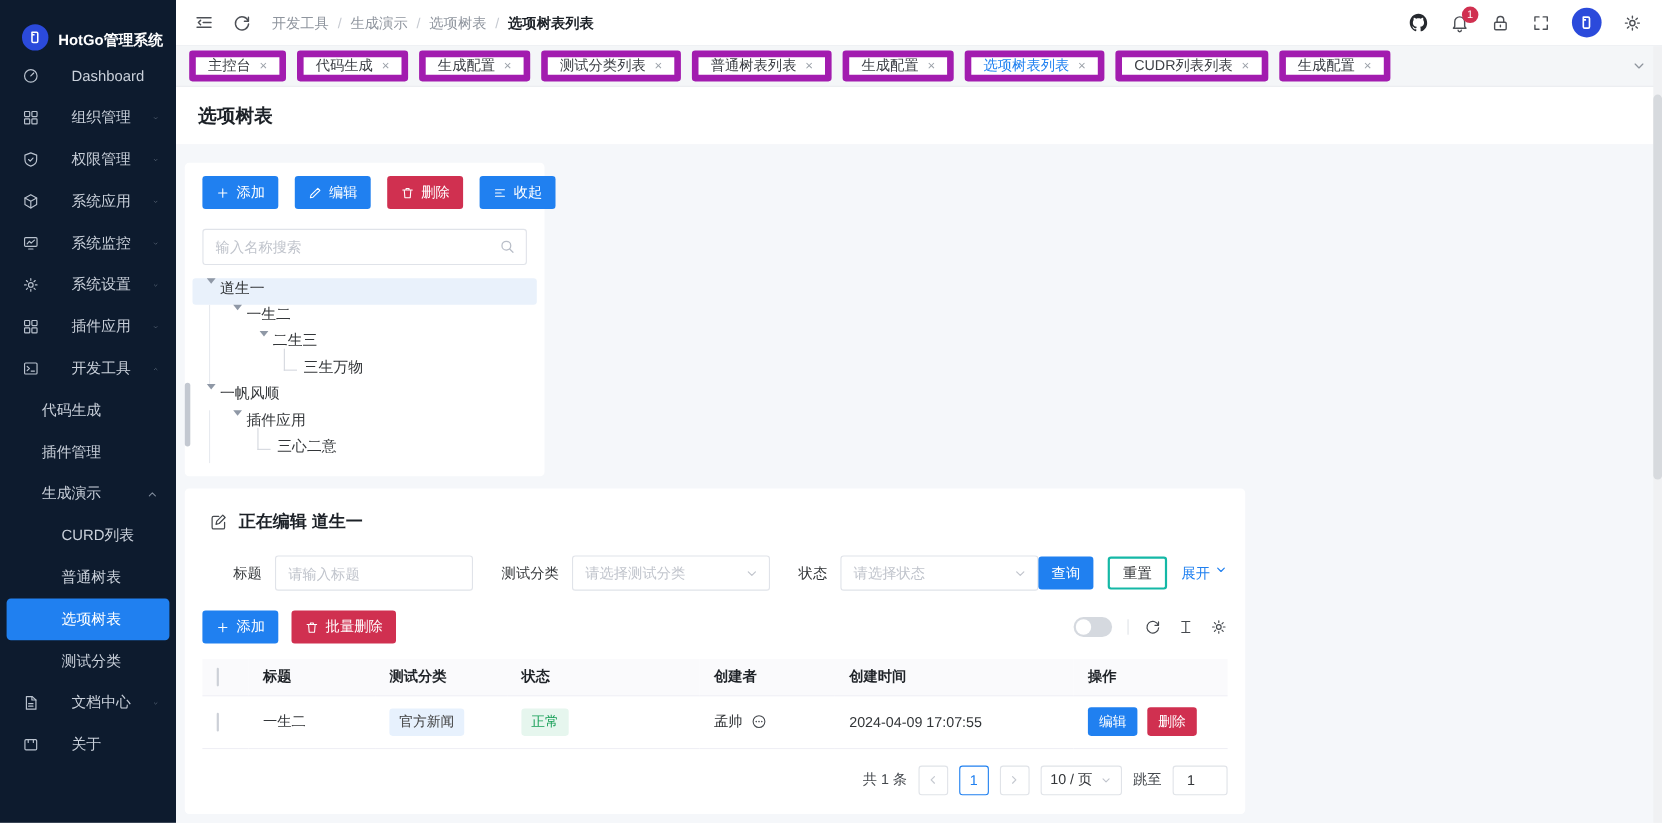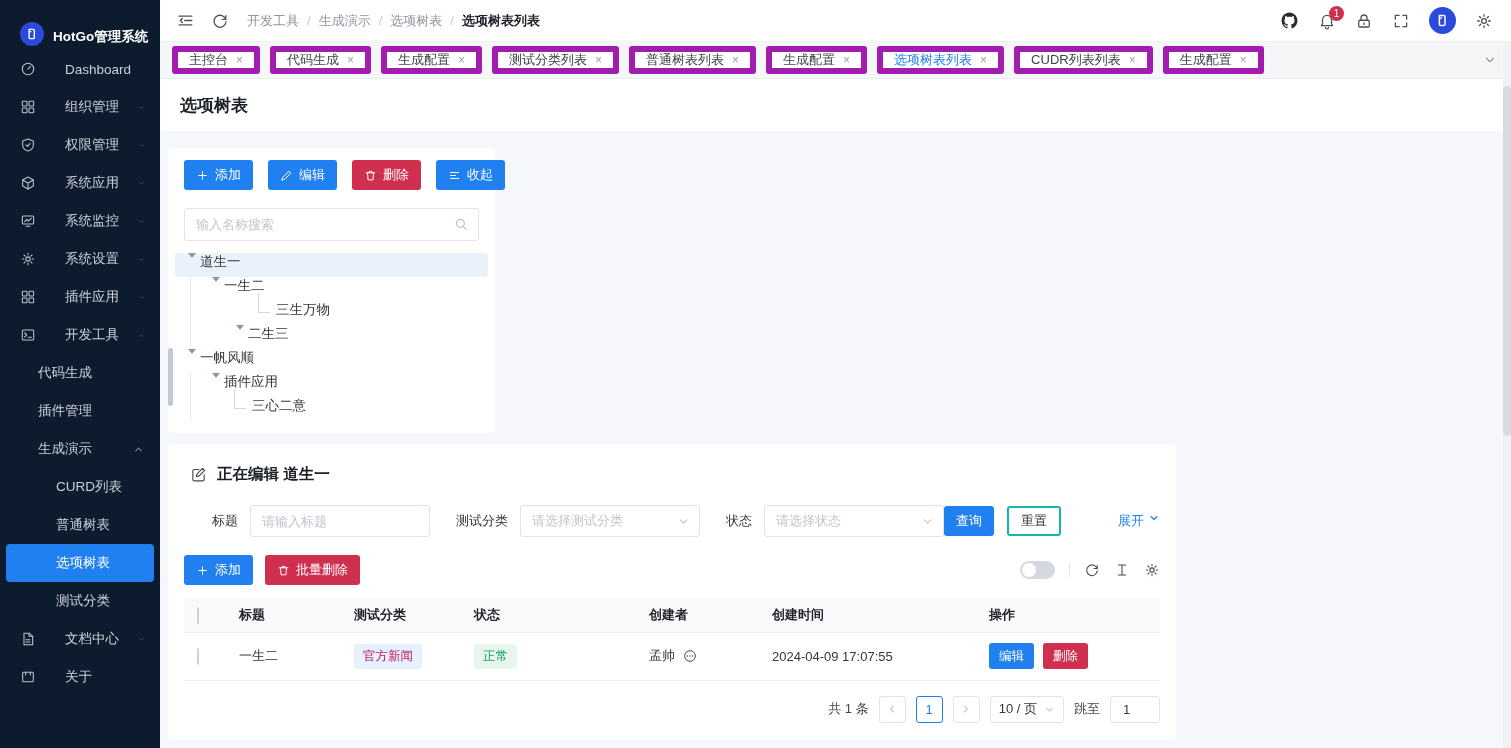--- a/index.html
+++ b/index.html
@@ -77,37 +77,37 @@
   .edit-heading { display:flex; align-items:center; gap:10px; margin:6px 0 20px 6px; }
   .edit-heading .title { font-size:15.5px; font-weight:700; color:#1c2127; }
   .d-stroke { fill:none; stroke:#45494e; stroke-width:1.6; stroke-linecap:round; stroke-linejoin:round; }
   .filter-row { display:flex; align-items:center; padding-left:28px; margin-bottom:18px; }
   .f-label { color:#333639; margin-right:12px; white-space:nowrap; }
   .f-input { width:180px; height:32px; border:1px solid #e0e3e9; border-radius:3px; padding:0 11px; font-size:13px; font-family:inherit; outline:none; color:#333639; }
   .f-input::placeholder { color:#c0c4cc; }
   .f-select { width:180px; height:32px; border:1px solid #e0e3e9; border-radius:3px; padding:0 9px 0 11px; display:flex; align-items:center; justify-content:space-between; color:#c0c4cc; cursor:pointer; background:#fff; }
   .ml { margin-left:26px; }
   .filter-actions { margin-left:auto; display:flex; align-items:center; gap:13px; }
-  .link-expand { color:#2080f0; display:flex; align-items:flex-start; gap:4px; cursor:pointer;margin-left:44px; }
+  .link-expand { color:#2080f0; display:flex; align-items:flex-start; gap:4px; cursor:pointer; }
   .action-row { display:flex; align-items:center; margin-bottom:14px; }
   .action-row .gap { width:12px; }
   .table-tools { margin-left:auto; display:flex; align-items:center; gap:14px; color:#45494e; }
   .switch { width:35px; height:18px; border-radius:9px; background:#d5d9df; position:relative; cursor:pointer; }
   .switch .knob { position:absolute; left:2px; top:2px; width:14px; height:14px; border-radius:50%; background:#fff; }
   .tool-divider { width:1px; height:14px; background:#e0e3e8; }
   .g-stroke { fill:none; stroke:#45494e; stroke-width:1.6; stroke-linecap:round; stroke-linejoin:round; }
 
   table.data { width:100%; border-collapse:collapse; font-size:13px; }
   table.data th { background:#fafafc; height:33px; text-align:left; font-weight:700; color:#1f2328; padding-left:13px; border-bottom:1px solid #efeff5; }
   table.data td { height:48px; padding-left:13px; border-bottom:1px solid #efeff5; color:#333639; }
   th.col-check, td.col-check { width:42px; padding-left:14px; }
   .col-title { width:115px; } .col-cat { width:120px; } .col-status { width:175px; } .col-creator { width:123px; } .col-time { width:217px; }
   .checkbox { width:15px; height:15px; border:1.5px solid #ccd0d7; border-radius:3px; background:#fff; cursor:pointer; }
   .tag { display:inline-block; border-radius:3px; font-size:12.5px; padding:4px 9px; }
-  .tag-blue { background:#e7f1fd; color:#be185d; }
+  .tag-blue { background:#e7f1fd; color:#404040; }
   .tag-green { background:#e6f6ee; color:#18a058; }
   .creator-cell { display:flex; align-items:center; gap:7px; }
   .btn-sm { height:26px; padding:0 10px; font-size:12.5px; border-radius:3px; }
   .op-cell { display:flex; gap:9px; align-items:center; }
 
   .pagination { display:flex; justify-content:flex-end; align-items:center; gap:10px; padding:15px 0 9px; color:#45494e; }
   .pg-box { height:27px; min-width:27px; border:1px solid #e0e3e8; border-radius:3px; background:#fff; display:flex; align-items:center; justify-content:center; cursor:pointer; }
   .pg-box.disabled { color:#c5c9d0; cursor:default; }
   .pg-box.current { border-color:#2080f0; color:#2080f0; }
   .pg-size { padding:0 8px; gap:7px; color:#333639; }
@@ -415,29 +415,29 @@
               <span class="caret-down"></span>
             </span>
           <span>道生一</span>
         </div>
         <div class="tree-row lv1">
           <span class="tr-caret">
               <span class="caret-down"></span>
             </span>
           <span>一生二</span>
         </div>
-        <div class="tree-row lv3">
-          <span class="tr-connector"></span>
-          <span>三生万物</span>
-        </div>
         <div class="tree-row lv2">
           <span class="tr-caret">
               <span class="caret-down"></span>
             </span>
           <span>二生三</span>
+        </div>
+        <div class="tree-row lv3">
+          <span class="tr-connector"></span>
+          <span>三生万物</span>
         </div>
         <div class="tree-row lv0">
           <span class="tr-caret">
               <span class="caret-down"></span>
             </span>
           <span>一帆风顺</span>
         </div>
         <div class="tree-row lv1">
           <span class="tr-caret">
               <span class="caret-down"></span>

